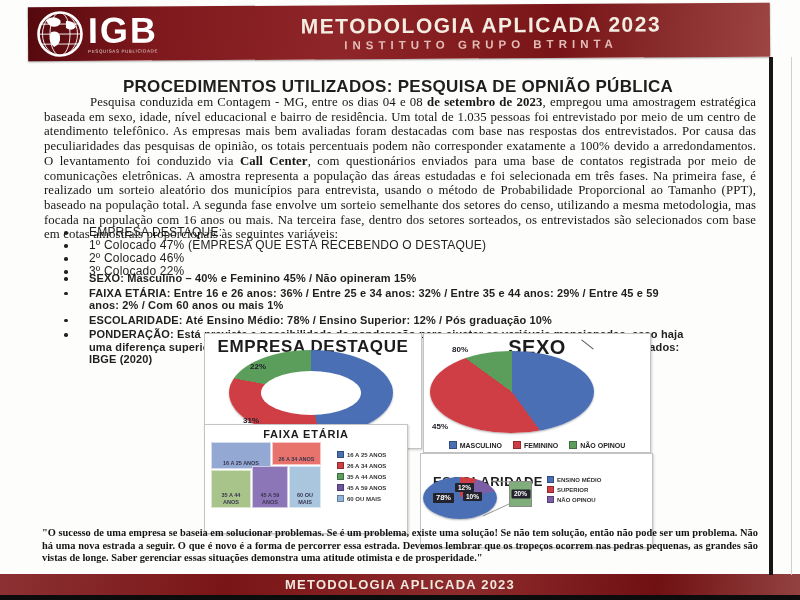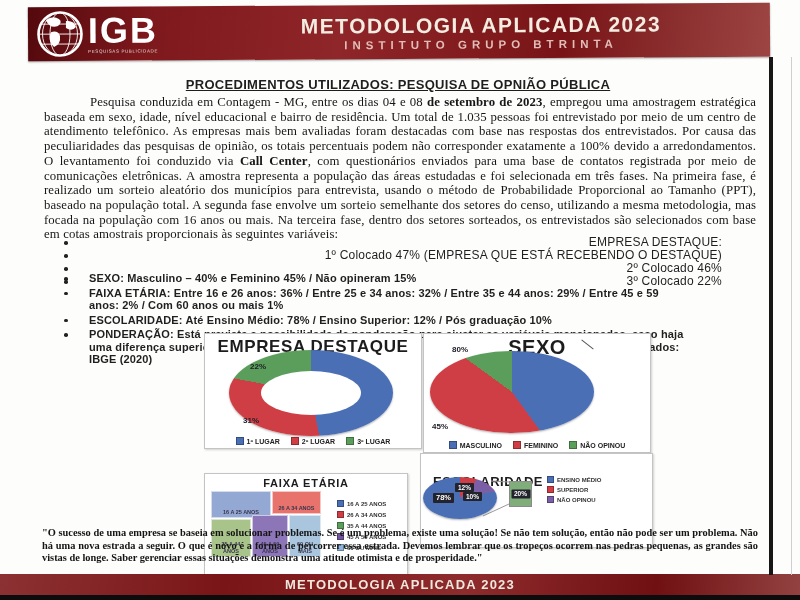--- a/index.html
+++ b/index.html
@@ -14,39 +14,39 @@
   .globe{width:48px;height:48px;flex:none;}
   .logo-txt{display:flex;flex-direction:column;line-height:1;}
   .igb{font-family:"Liberation Sans",sans-serif;font-weight:bold;font-size:36px;color:#ffffff;letter-spacing:2px;}
   .logo-sub{font-family:"Liberation Sans",sans-serif;font-size:4.5px;color:#e9d7d4;letter-spacing:.6px;margin-top:1px;}
   .banner-titles{flex:1;text-align:center;padding-right:30px;}
   .banner-title{font-family:"Liberation Sans",sans-serif;font-weight:bold;font-size:21px;color:#f2ece1;letter-spacing:1.5px;}
   .banner-subtitle{font-family:"Liberation Sans",sans-serif;font-weight:bold;font-size:11.5px;color:#e2bdb7;letter-spacing:5px;margin-top:1px;}
 
   
   .doc-heading{position:absolute;top:77px;left:40px;width:716px;text-align:center;margin:0;
-               font-family:"Liberation Sans",sans-serif;font-size:13px;font-weight:bold;color:#1e1e1e;letter-spacing:.3px;text-decoration:underline;}
+               font-family:"Liberation Sans",sans-serif;font-size:17px;font-weight:bold;color:#1e1e1e;letter-spacing:.3px;}
   .body-par{position:absolute;top:95px;left:44px;width:712px;margin:0;font-size:12.8px;line-height:1.15;
             text-align:justify;text-indent:46px;color:#161616;letter-spacing:.1px;}
 
   
   ul.bul{position:absolute;left:62px;margin:0;padding:0;list-style:none;font-family:"Liberation Sans",sans-serif;color:#1f1f1f;}
   ul.bul li{position:relative;padding-left:27px;}
   ul.bul li::before{content:"";position:absolute;left:2px;top:5px;width:3.5px;height:3.5px;background:#222;border-radius:50%;}
-  #bullets1{top:236px;width:660px;font-size:12px;line-height:1.0;text-align:right;}
+  #bullets1{top:226px;width:660px;font-size:12px;line-height:1.0;}
   #bullets1 li{margin-bottom:1px;letter-spacing:.2px;}
   #bullets2{top:272px;width:622px;font-size:11px;font-weight:600;line-height:1.14;}
   #bullets2 li{margin-bottom:2px;letter-spacing:.15px;}
 
   
   .panel{position:absolute;background:#ffffff;border:1px solid #c4c4c4;box-shadow:1px 1px 2px rgba(0,0,0,.18);}
   .panel-h{font-family:"Liberation Sans",sans-serif;font-weight:bold;color:#1c1c1c;text-align:center;margin:0;}
   #panel-empresa{left:204px;top:333px;width:216px;height:114px;}
   #panel-sexo{left:423px;top:333px;width:226px;height:118px;}
-  #panel-faixa{left:204px;top:473px;width:202px;height:108px;}
+  #panel-faixa{left:204px;top:424px;width:202px;height:108px;}
   #panel-escolaridade{left:420px;top:453px;width:231px;height:93px;}
   #panel-empresa .panel-h{font-size:17px;letter-spacing:.6px;padding-top:3px;}
   #panel-sexo .panel-h{font-size:20px;letter-spacing:.5px;padding-top:2px;}
   #panel-faixa .panel-h{font-size:11px;letter-spacing:.8px;padding-top:3px;}
   #panel-escolaridade .panel-h{font-size:13px;letter-spacing:.5px;text-align:left;padding:20px 0 0 12px;}
 
   .pie{position:absolute;border-radius:50%;box-shadow:0 1px 2px rgba(0,0,0,.3);}
   #pie-empresa{left:24px;top:16px;width:164px;height:86px;}
   .donut-hole{position:absolute;left:32px;right:32px;top:21px;bottom:21px;background:#ffffff;border-radius:50%;}
   #pie-sexo{left:6px;top:17px;width:164px;height:82px;}

